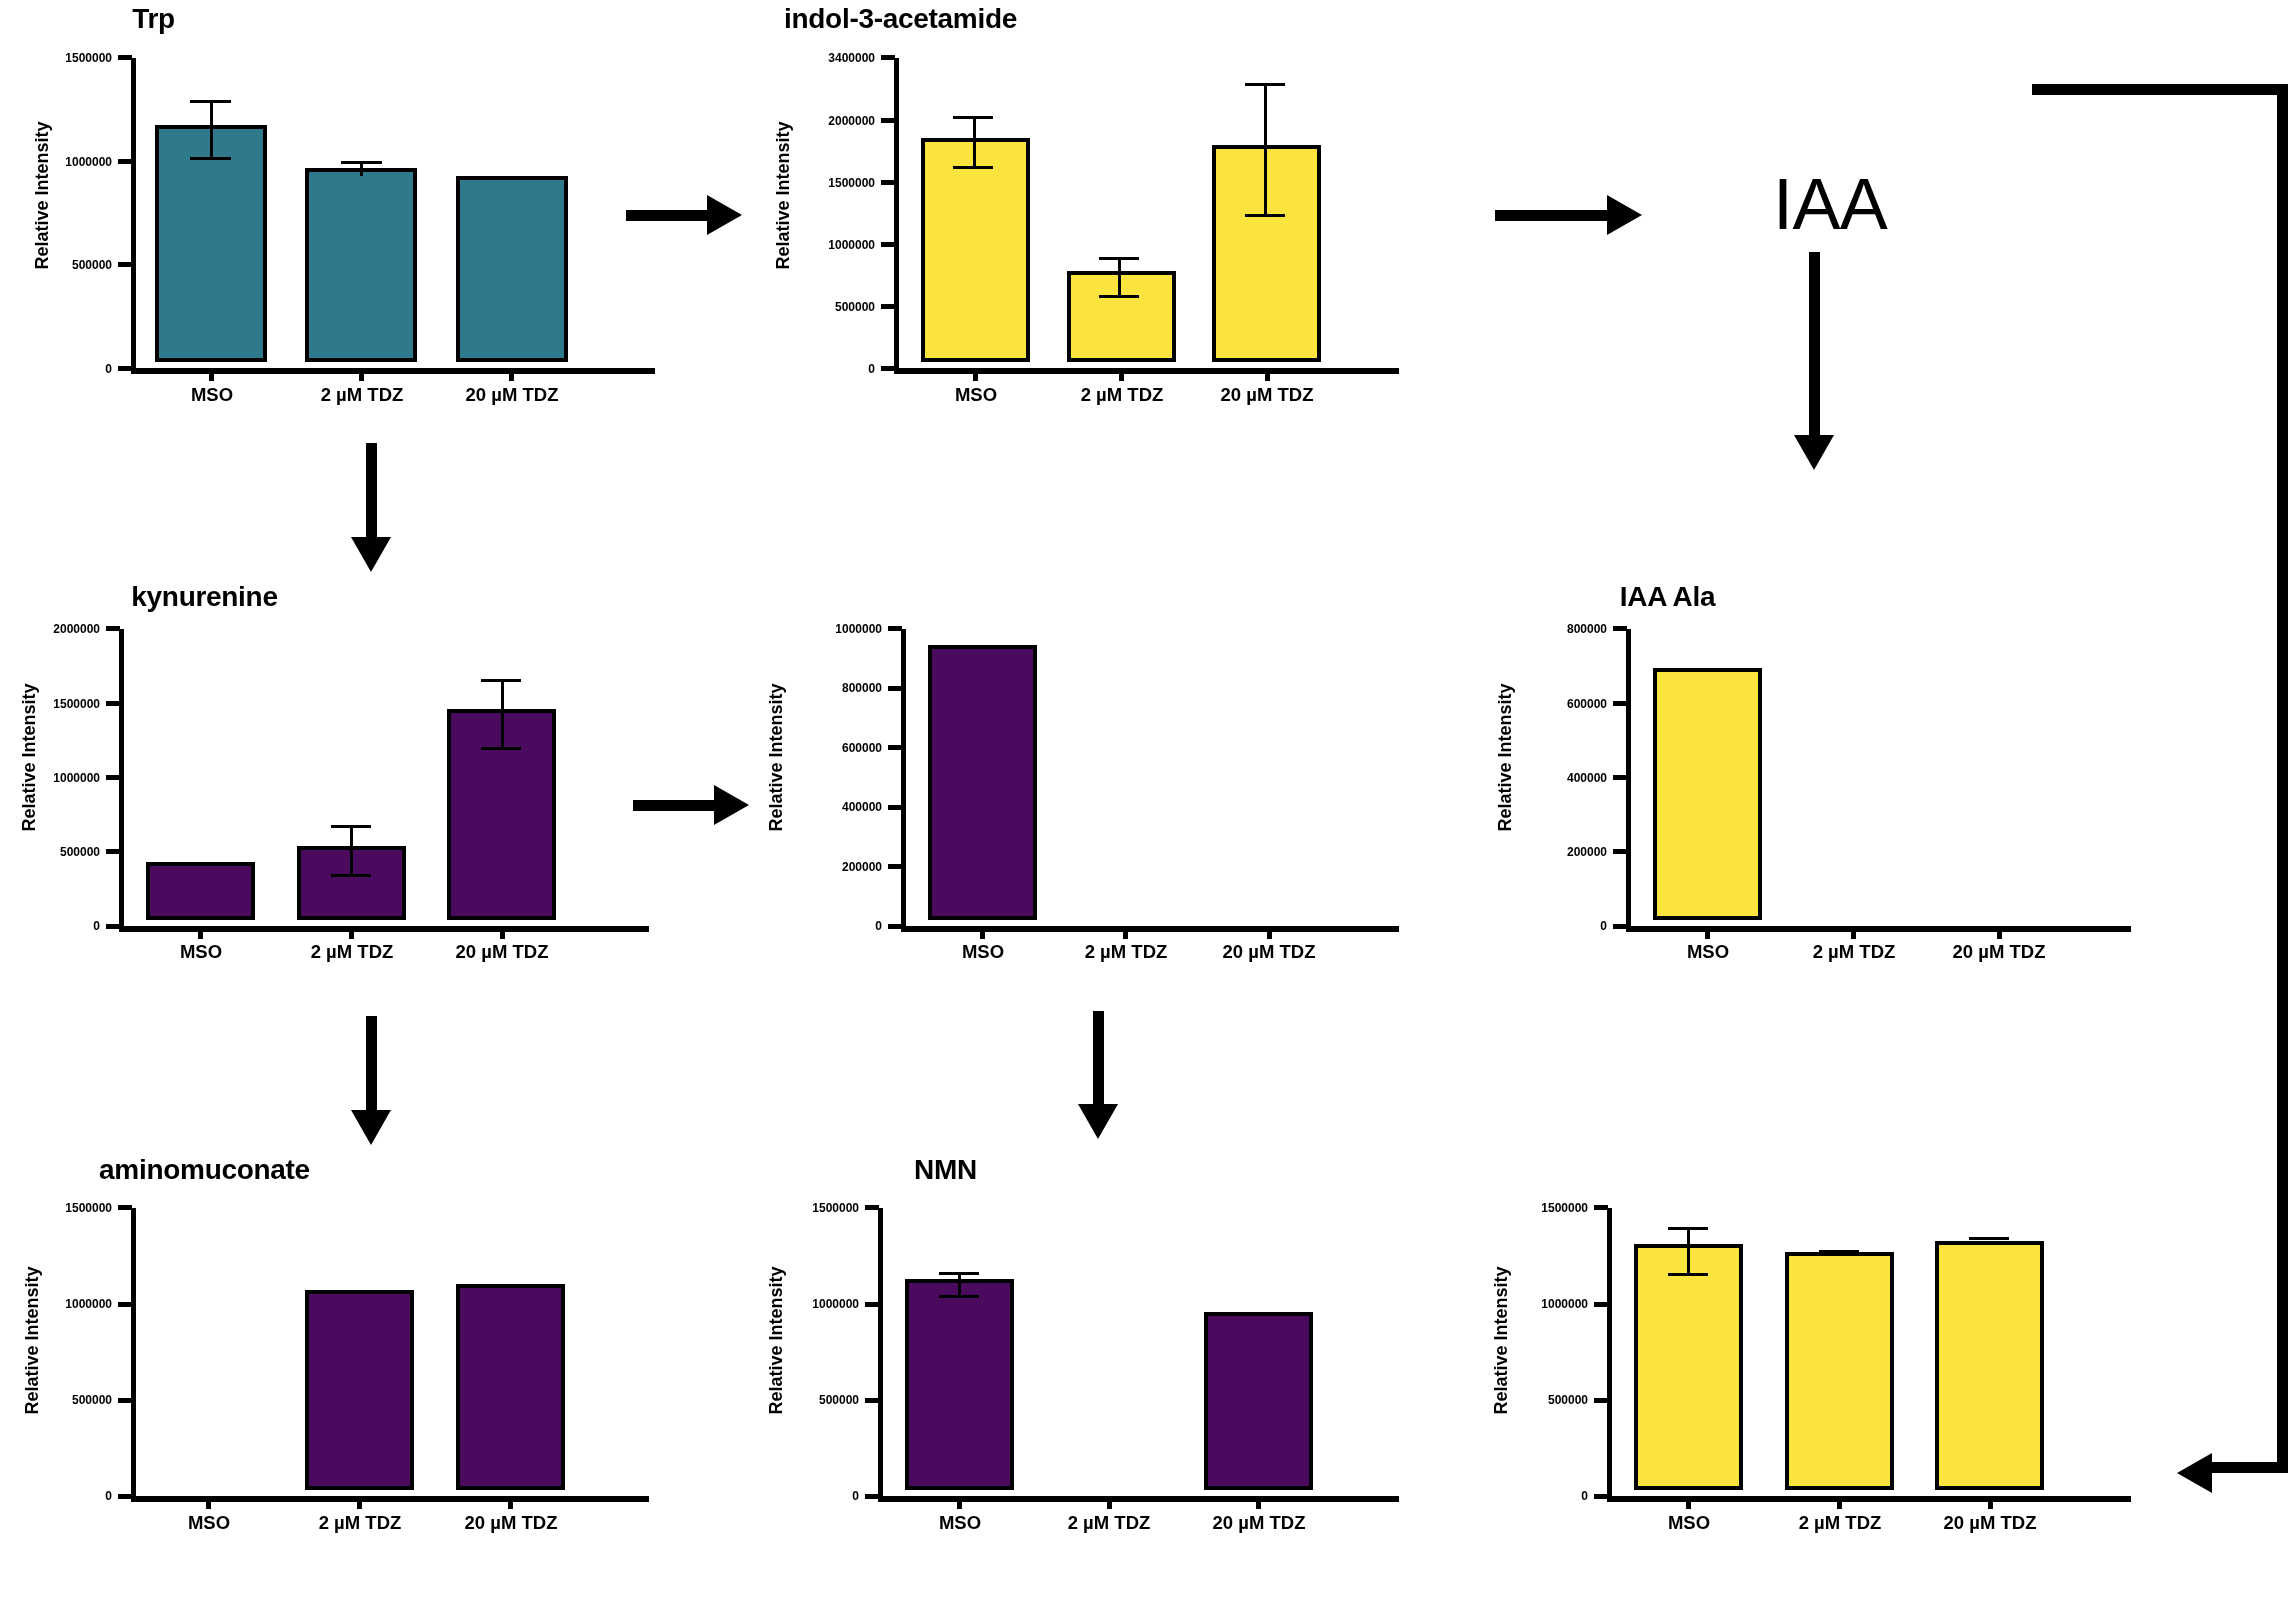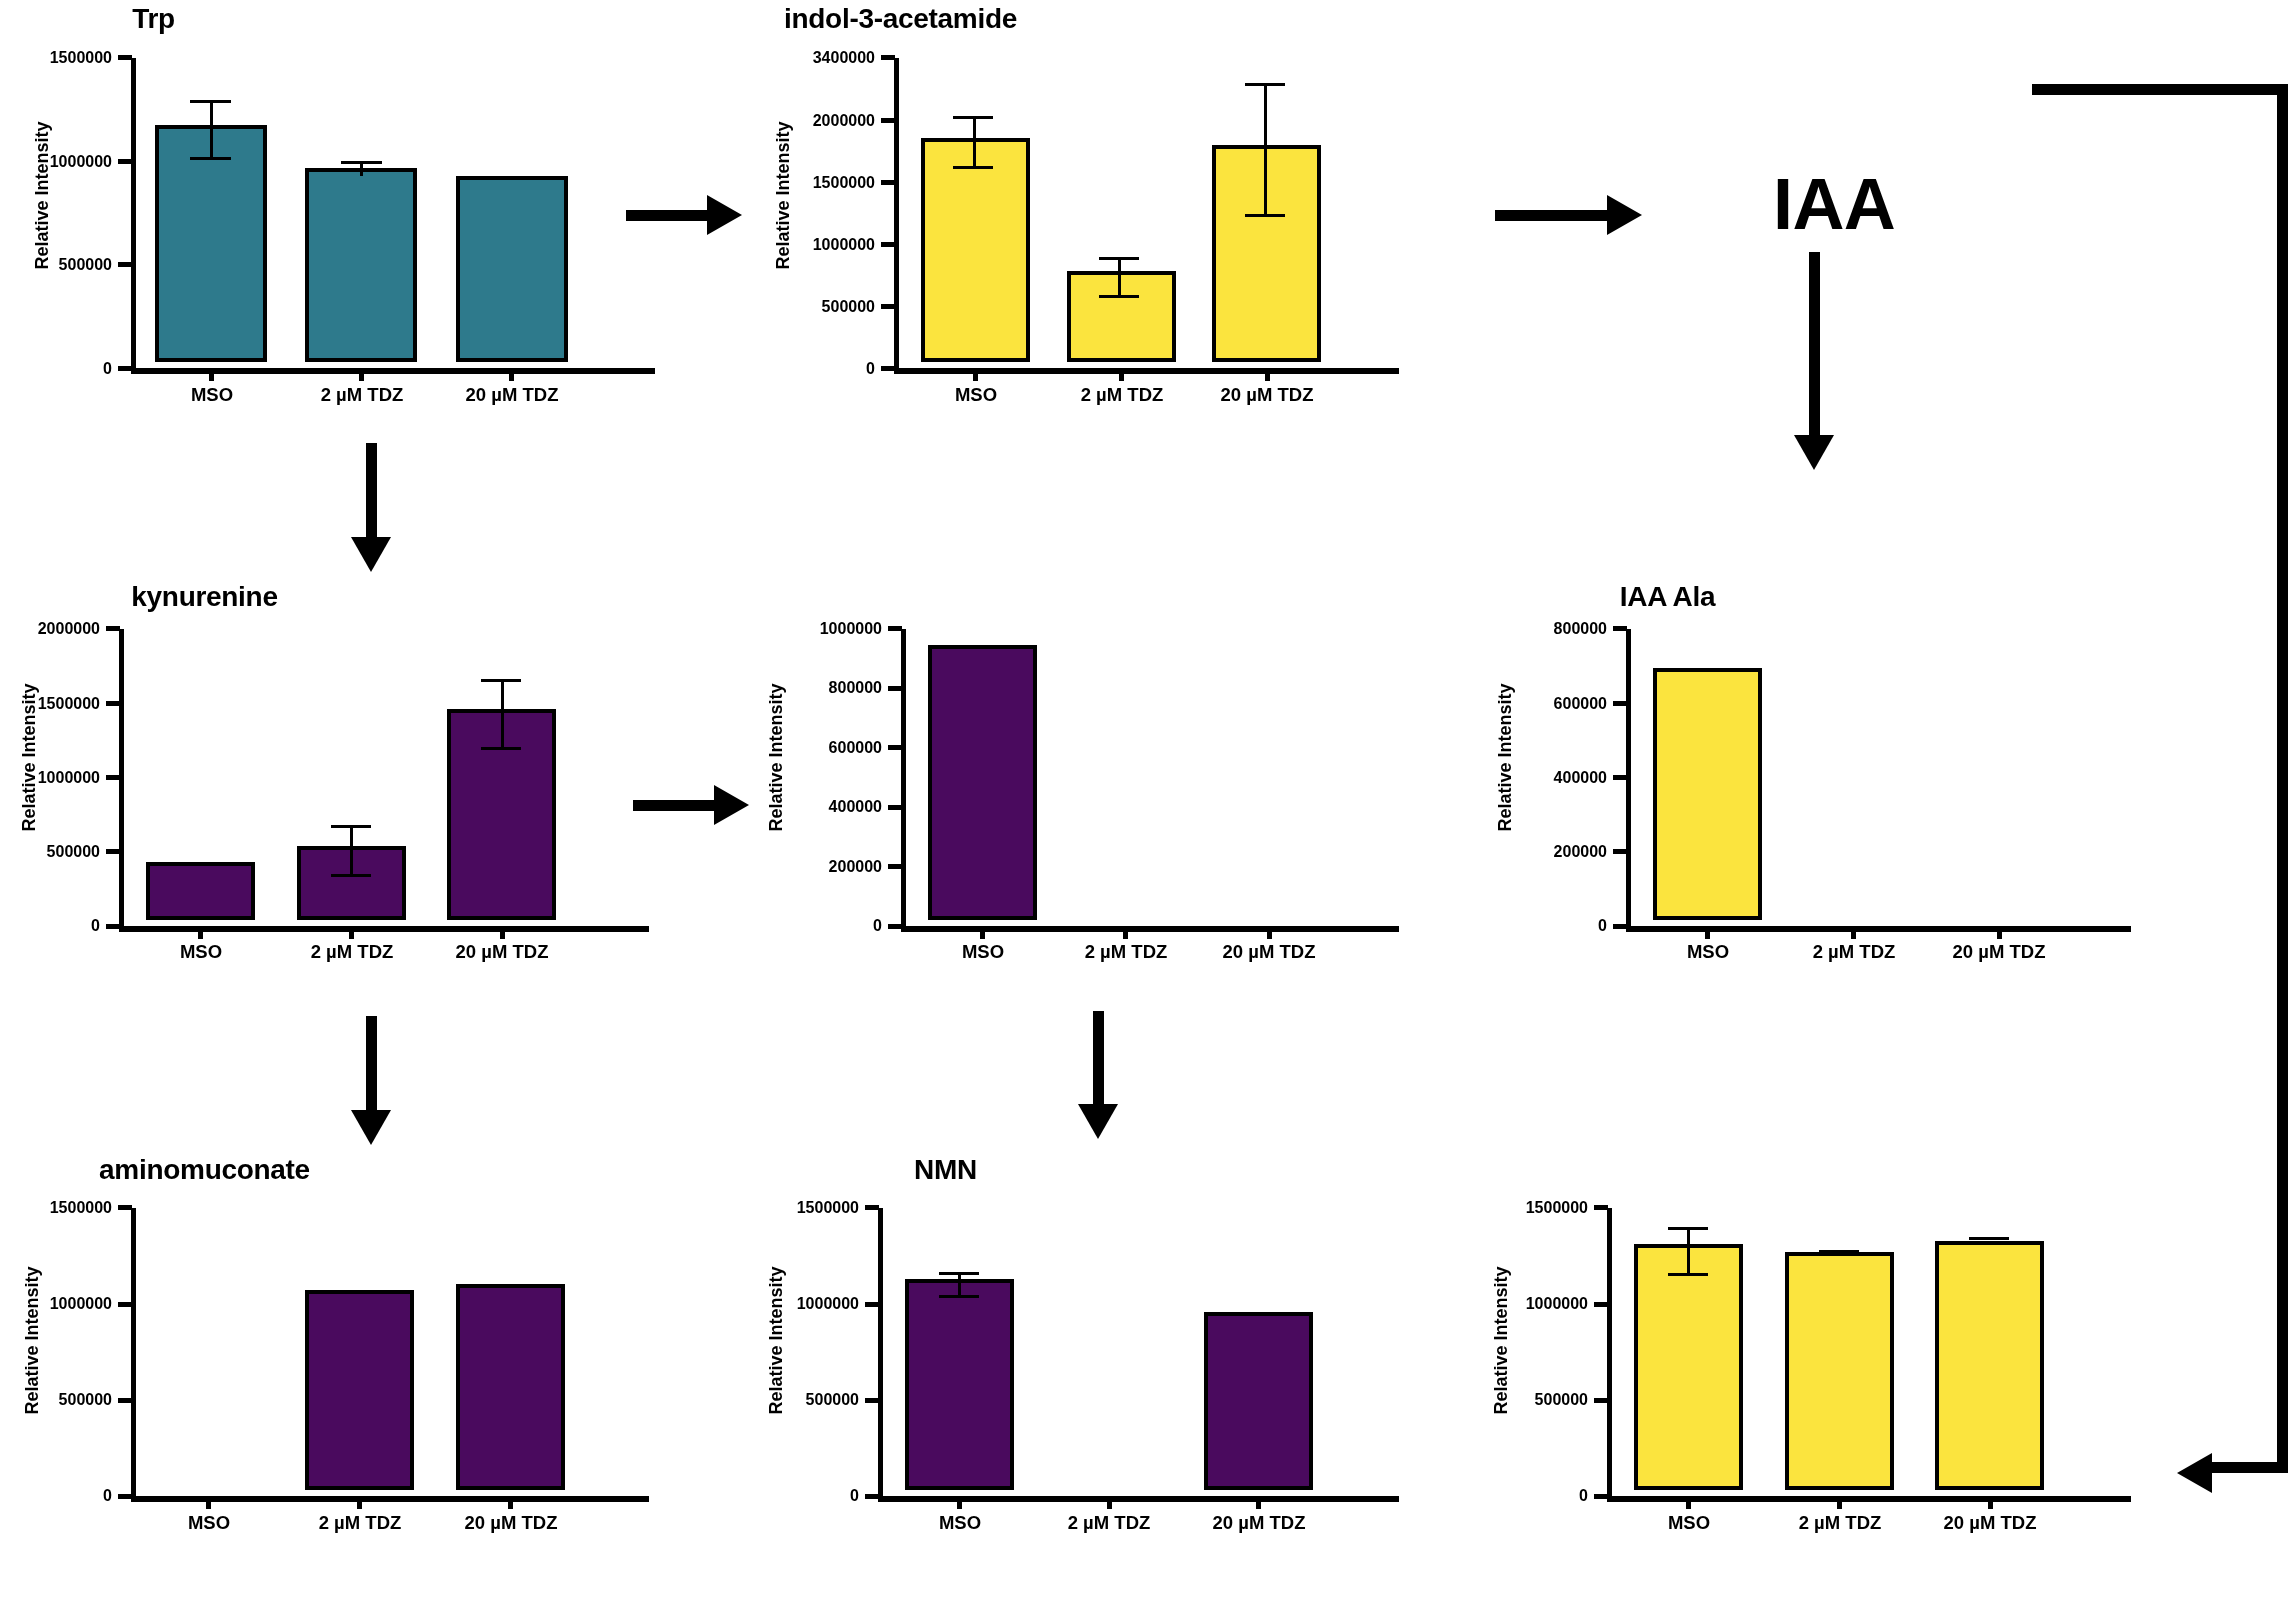--- a/index.html
+++ b/index.html
@@ -18,21 +18,21 @@
   .plot{position:absolute;}
   .ylabel{
     position:absolute;font-weight:bold;font-size:18px;
     transform-origin:center center;
     white-space:nowrap;
   }
   .yaxis{position:absolute;background:#000;width:4.5px;}
   .xaxis{position:absolute;background:#000;height:5.8px;}
   .ytick{position:absolute;background:#000;height:4.5px;width:14px;}
   .yticklabel{
-    position:absolute;font-weight:bold;font-size:16px;
+    position:absolute;font-weight:bold;font-size:12px;
     text-align:right;white-space:nowrap;transform:translateY(-50%);
   }
   .xtick{position:absolute;background:#000;width:4.5px;height:12.8px;}
   .xticklabel{
     position:absolute;font-weight:bold;font-size:18.5px;
     text-align:center;white-space:nowrap;transform:translateX(-50%);
   }
   .bar{position:absolute;border:4.5px solid #000;box-sizing:border-box;}
   .err-v{position:absolute;background:#000;width:3.2px;}
   .err-cap{position:absolute;background:#000;height:3.2px;}
@@ -49,21 +49,21 @@
     border-top:20.4px solid transparent;border-bottom:20.4px solid transparent;
     border-right:35px solid #000;top:-14.7px;
   }
   .arrow-shaft-v{position:absolute;background:#000;width:11px;}
   .arrow-head-d{
     position:absolute;width:0;height:0;
     border-left:20.4px solid transparent;border-right:20.4px solid transparent;
     border-top:35px solid #000;
   }
   .iaa-label{
-    position:absolute;font-weight:bold;font-size:72px;letter-spacing:-0.6px;
+    position:absolute;font-weight:normal;font-size:72px;letter-spacing:-0.6px;
     white-space:nowrap;
   }
   .connector{position:absolute;background:#000;}
 </style>
 </head>
 <body>
 
 <div class="panel" style="left:0px;top:0px;width:703px;height:435px;">
   <div class="panel-title" style="top:2.6px;left:-198px;">Trp</div>
   <div class="ylabel" style="left:-38px;top:185px;transform:rotate(-90deg);width:160px;text-align:center;">Relative Intensity</div>

